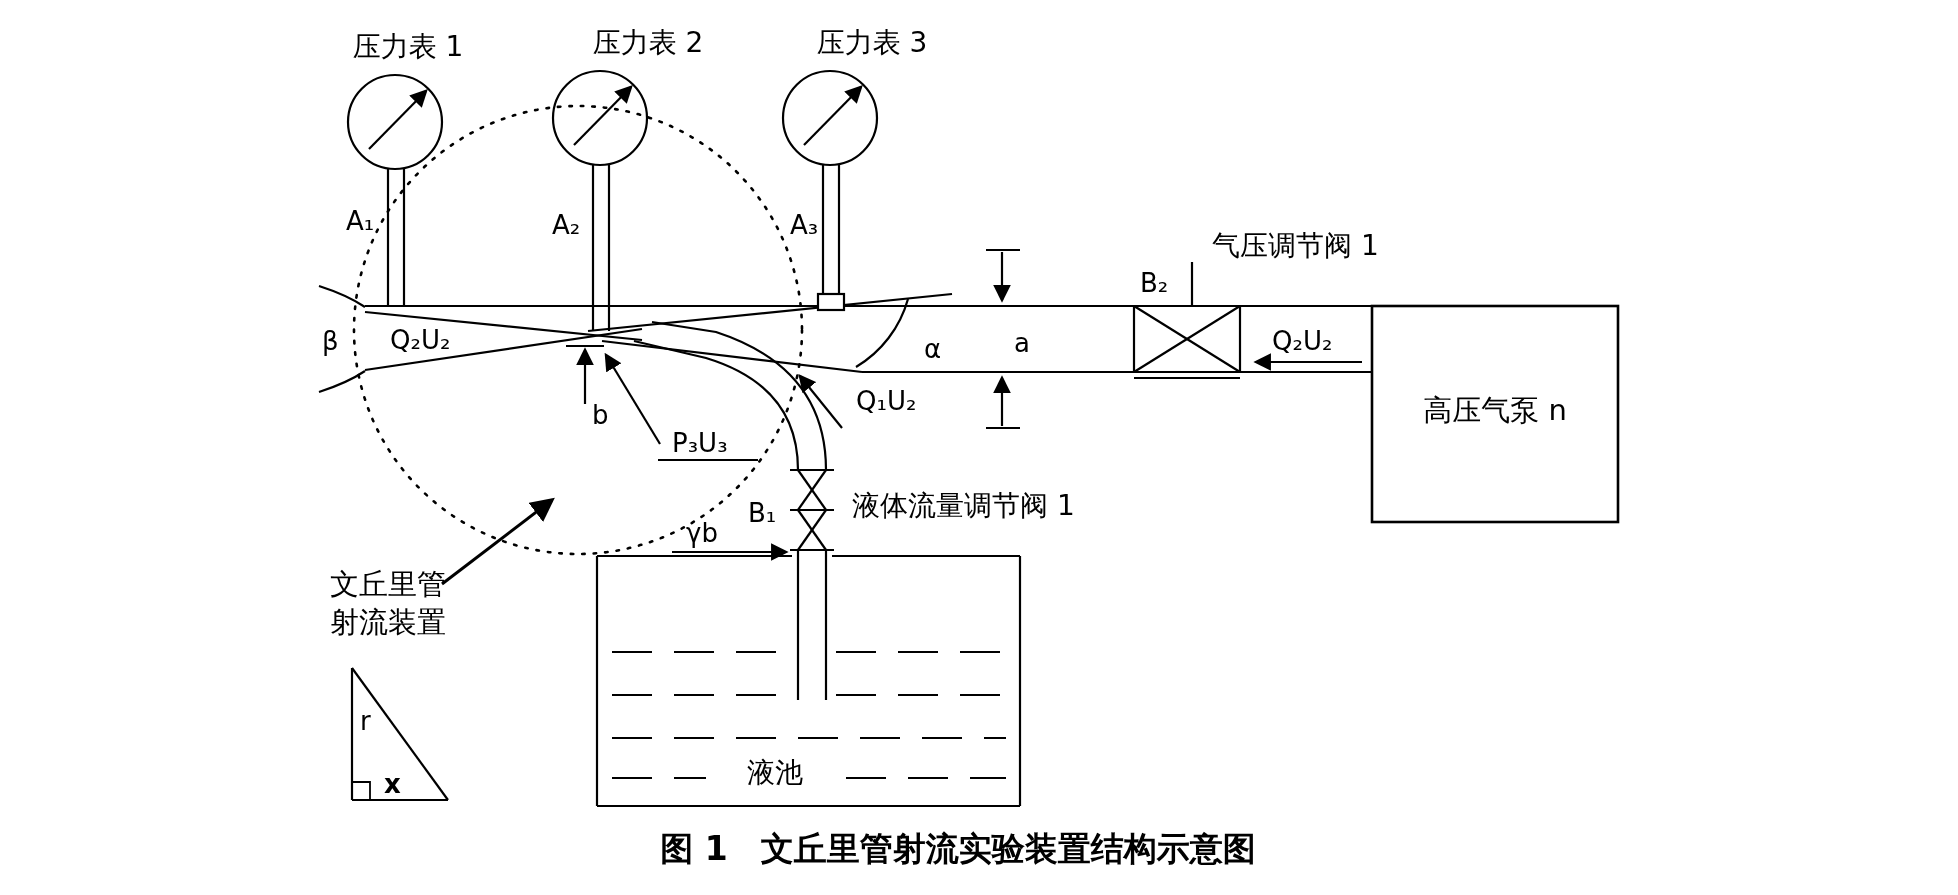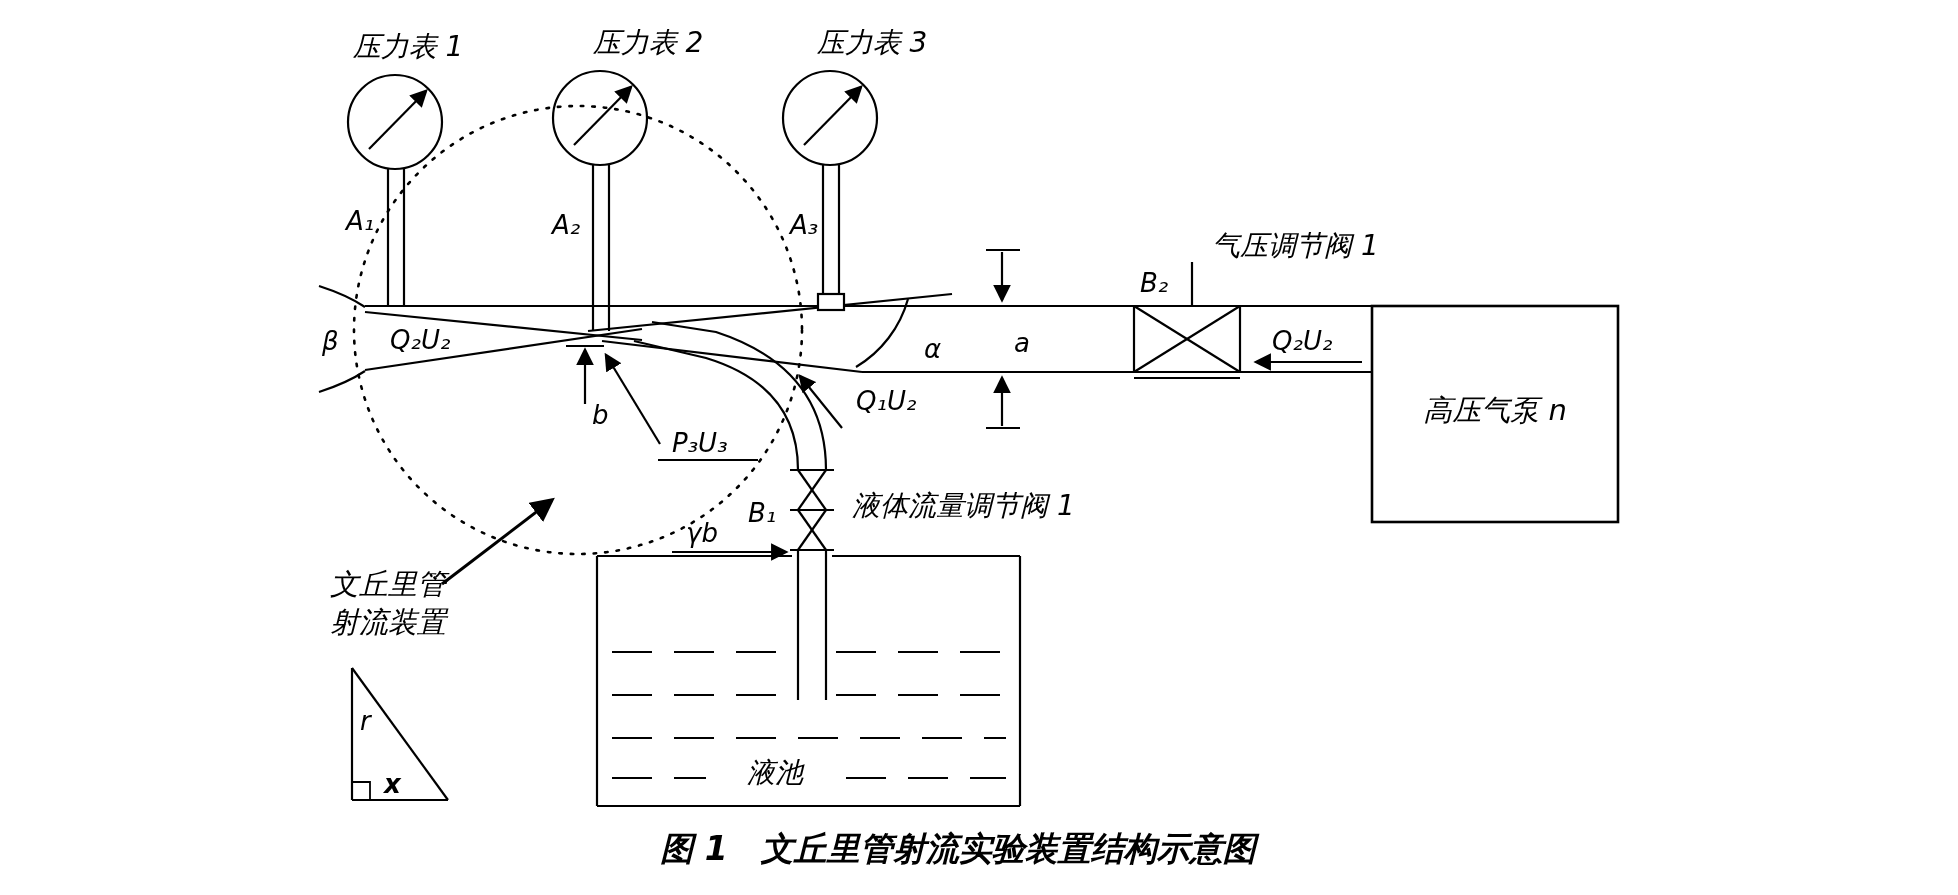--- a/index.html
+++ b/index.html
@@ -2,21 +2,20 @@
 <html><head>
 <meta charset="utf-8">
 <style>
   html,body{margin:0;padding:0;background:#fff;}
   .stage{
     position:relative;
     width:1958px;height:895px;
     background:#fff;
     font-family:"DejaVu Sans", sans-serif;
     overflow:hidden;
-    font-style:italic;
   }
   svg{position:absolute;left:0;top:0;}
   svg text{
     fill:#000;
     stroke:none;
     font-family:"DejaVu Sans", sans-serif;
   }
   .lbl{font-size:26px;}
   .lbl-cn{font-size:28px;}
   .lbl-big{font-size:29px;}

